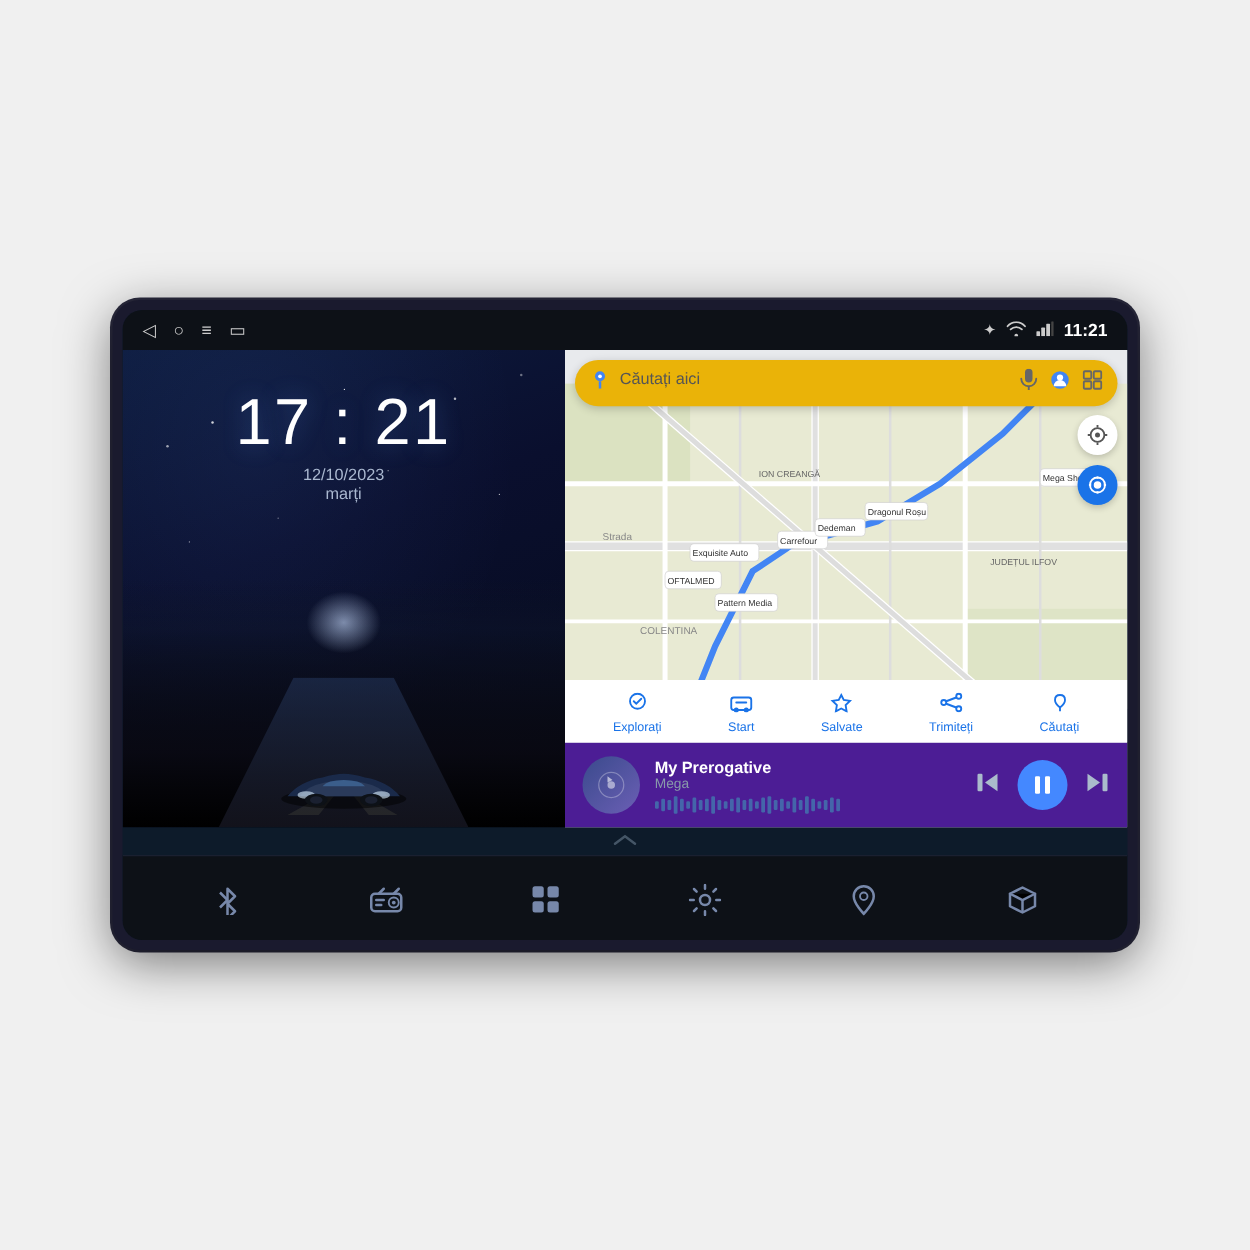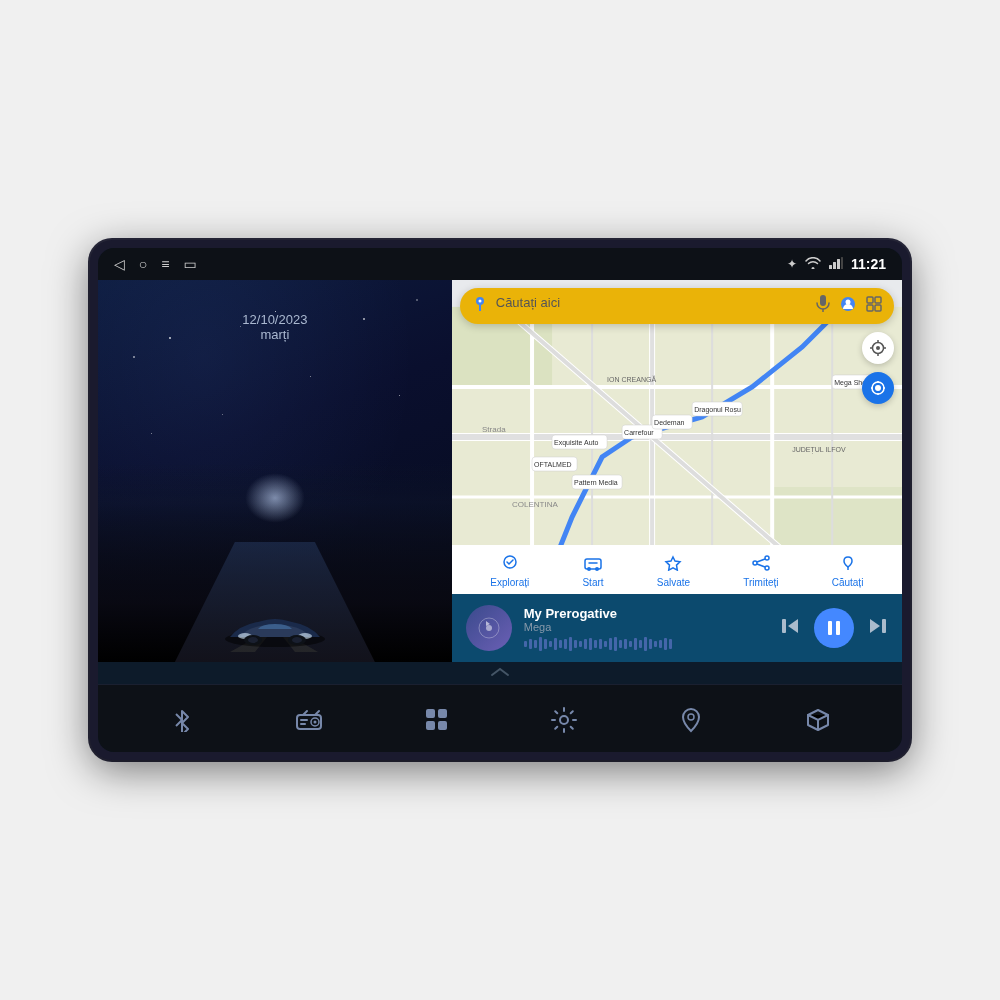--- a/index.html
+++ b/index.html
@@ -296,21 +296,21 @@
     .info-nav-icon {
       font-size: 16px;
     }
 
     .info-nav-label {
       font-size: 10px;
     }
 
     
     .music-player {
-      background: #0c4a6e;
+      background: #4c1d95;
       display: flex;
       align-items: center;
       padding: 10px 14px;
       gap: 12px;
       flex-shrink: 0;
       height: 68px;
     }
 
     .music-album-art {
       width: 46px;
@@ -467,20 +467,21 @@
           <div class="star" style="width:2px;height:2px;top:10%;left:75%;opacity:0.7"></div>
           <div class="star" style="width:1px;height:1px;top:35%;left:35%;opacity:0.5"></div>
           <div class="star" style="width:1px;height:1px;top:8%;left:50%;opacity:0.9"></div>
           <div class="star" style="width:2px;height:2px;top:20%;left:10%;opacity:0.6"></div>
           <div class="star" style="width:1px;height:1px;top:30%;left:85%;opacity:0.7"></div>
           <div class="star" style="width:1px;height:1px;top:12%;left:40%;opacity:0.5"></div>
           <div class="star" style="width:2px;height:2px;top:5%;left:90%;opacity:0.4"></div>
           <div class="star" style="width:1px;height:1px;top:40%;left:15%;opacity:0.6"></div>
         </div>
 
+        <div class="clock-time">17 : 21</div>
         <div class="clock-date">12/10/2023</div>
         <div class="clock-day">marți</div>
 
         <div class="car-scene">
           <div class="tunnel-bg"></div>
           <div class="tunnel-road"></div>
           <div class="tunnel-light"></div>
           <svg class="car-svg" width="130" height="55" viewBox="0 0 130 55">
 
             <polygon points="65,30 20,55 45,55" fill="rgba(255,255,180,0.08)"></polygon>

